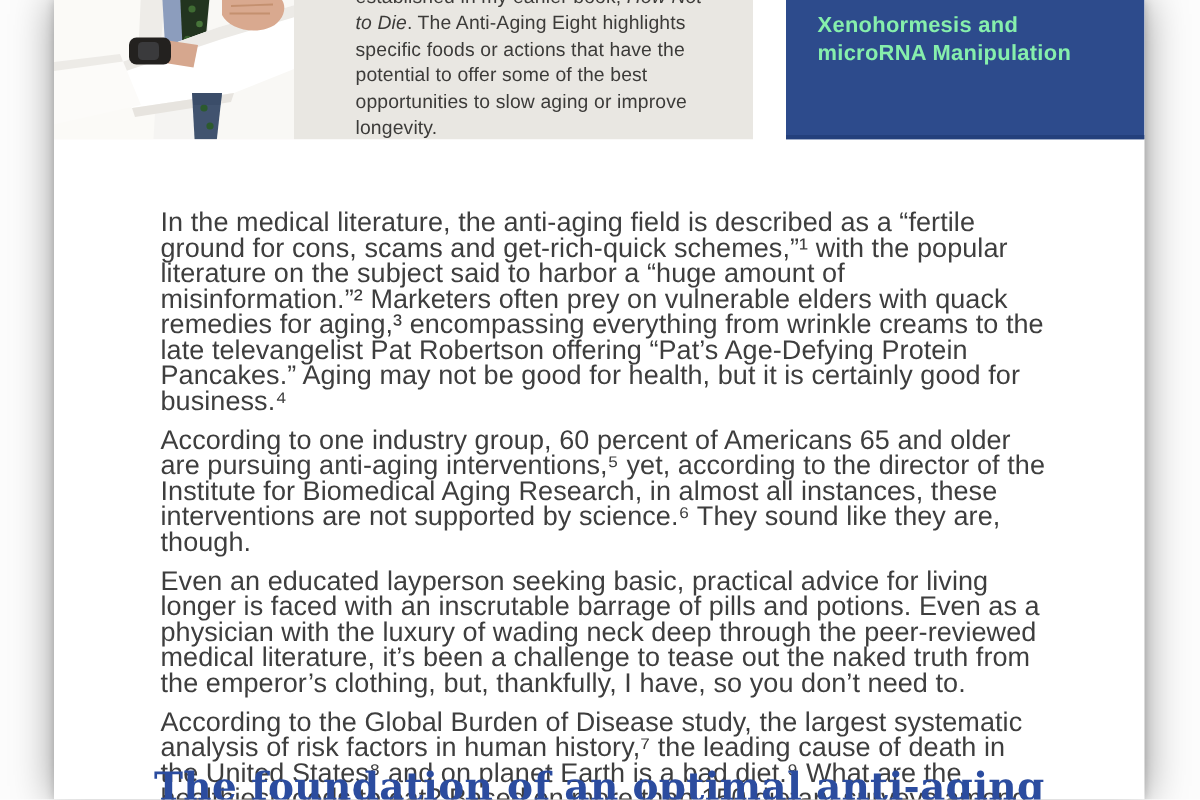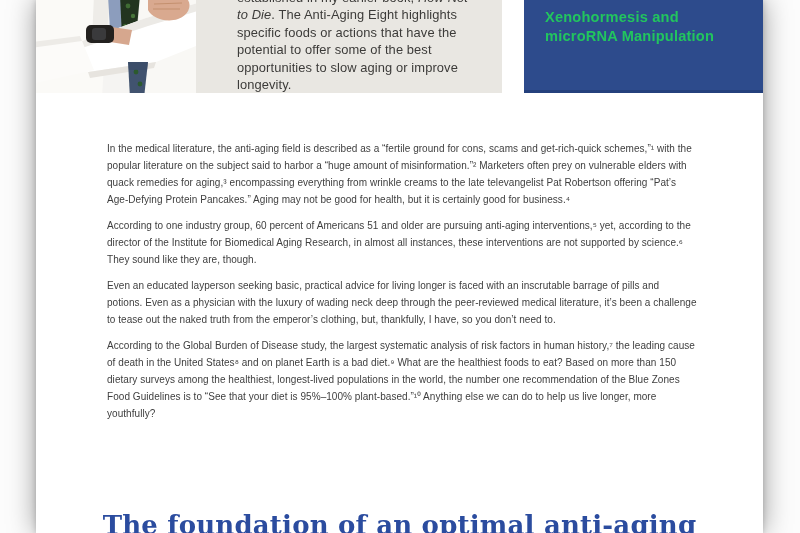--- a/index.html
+++ b/index.html
@@ -26,38 +26,38 @@
     padding:0 26px 0 41px;
   }
   .intro-text{
     margin:-11px 0 0 0;
     font-size:12.9px;line-height:17.4px;color:#3c3b39;
     letter-spacing:0.1px;
   }
   .intro-text i{font-style:italic;}
   .topics-box{
     width:239px;flex:0 0 239px;box-sizing:border-box;
-    background:#2d4b8c;color:#22c55e;
+    background:#2d4b8c;color:#86efac;
     padding:8px 18px 0 21px;
     border-bottom:3px solid #24407c;
     margin-left:22px;
   }
   .topic{
     font-weight:bold;font-size:14.6px;line-height:19px;letter-spacing:0.2px;
     max-width:180px;
   }
   .topic.nad{margin-top:12px;}
   .topic sup{font-size:9px;vertical-align:super;line-height:0;}
   
   .article{
     padding:47px 0 0 71px;width:590px;
   }
   .body-para{
     margin:0 0 9px 0;
-    font-size:10px;line-height:17px;color:#3e3e3e;
+    font-size:18px;line-height:17px;color:#3e3e3e;
     letter-spacing:0.05px;
   }
   
   .section-heading{
     position:absolute;left:0;right:0;top:511px;margin:0;
     text-align:center;
     font-family:"DejaVu Serif",serif;font-weight:bold;
     font-size:26px;line-height:1.15;letter-spacing:0.2px;
     color:#2b4c9f;
     white-space:nowrap;
@@ -113,20 +113,20 @@
     </div>
 
     <div class="topics-box" style="background: rgb(45, 75, 140);">
       <div class="topic">Xenohormesis and microRNA Manipulation</div>
     </div>
 
   </div>
 
   <div class="article">
       <p class="body-para">In the medical literature, the anti-aging field is described as a “fertile ground for cons, scams and get-rich-quick schemes,”¹ with the popular literature on the subject said to harbor a “huge amount of misinformation.”² Marketers often prey on vulnerable elders with quack remedies for aging,³ encompassing everything from wrinkle creams to the late televangelist Pat Robertson offering “Pat’s Age-Defying Protein Pancakes.” Aging may not be good for health, but it is certainly good for business.⁴</p>
-      <p class="body-para">According to one industry group, 60 percent of Americans 51 and older are pursuing anti-aging interventions,⁵ yet, according to the director of the Institute for Biomedical Aging Research, in almost all instances, these interventions are not supported by science.⁶ They sound like they are, though.</p>
+      <p class="body-para">According to one industry group, 60 percent of Americans 65 and older are pursuing anti-aging interventions,⁵ yet, according to the director of the Institute for Biomedical Aging Research, in almost all instances, these interventions are not supported by science.⁶ They sound like they are, though.</p>
       <p class="body-para">Even an educated layperson seeking basic, practical advice for living longer is faced with an inscrutable barrage of pills and potions. Even as a physician with the luxury of wading neck deep through the peer-reviewed medical literature, it’s been a challenge to tease out the naked truth from the emperor’s clothing, but, thankfully, I have, so you don’t need to.</p>
       <p class="body-para">According to the Global Burden of Disease study, the largest systematic analysis of risk factors in human history,⁷ the leading cause of death in the United States⁸ and on planet Earth is a bad diet.⁹ What are the healthiest foods to eat? Based on more than 150 dietary surveys among the healthiest, longest-lived populations in the world, the number one recommendation of the Blue Zones Food Guidelines is to “See that your diet is 95%–100% plant-based.”¹⁰ Anything else we can do to help us live longer, more youthfully?</p>
     </div>
 
   <h1 class="section-heading" style="color: rgb(43, 76, 159);">The foundation of an optimal anti-aging</h1>
 
 </div>
 
 </body></html>

